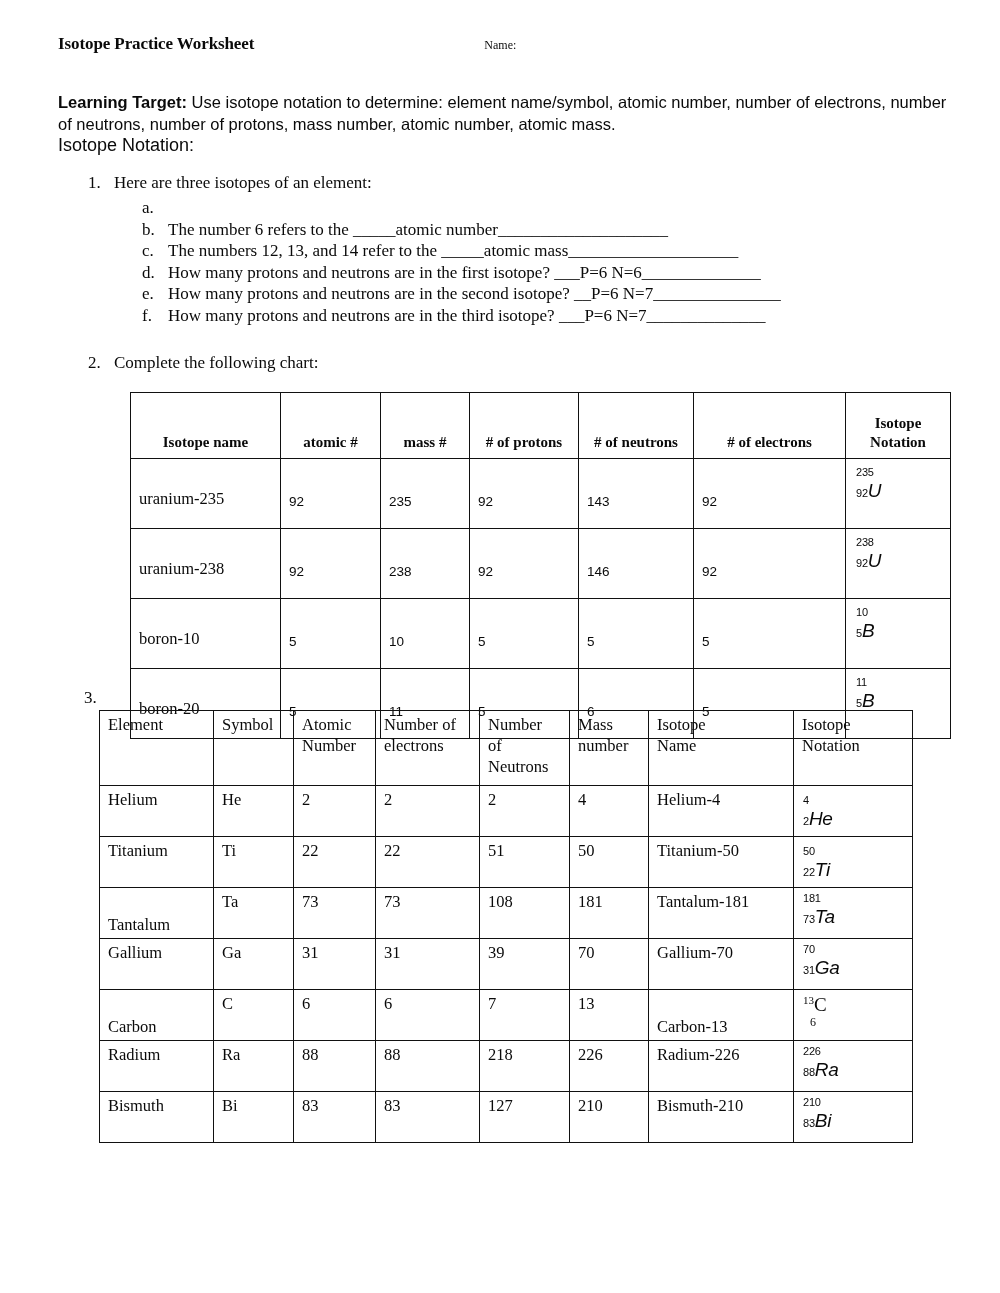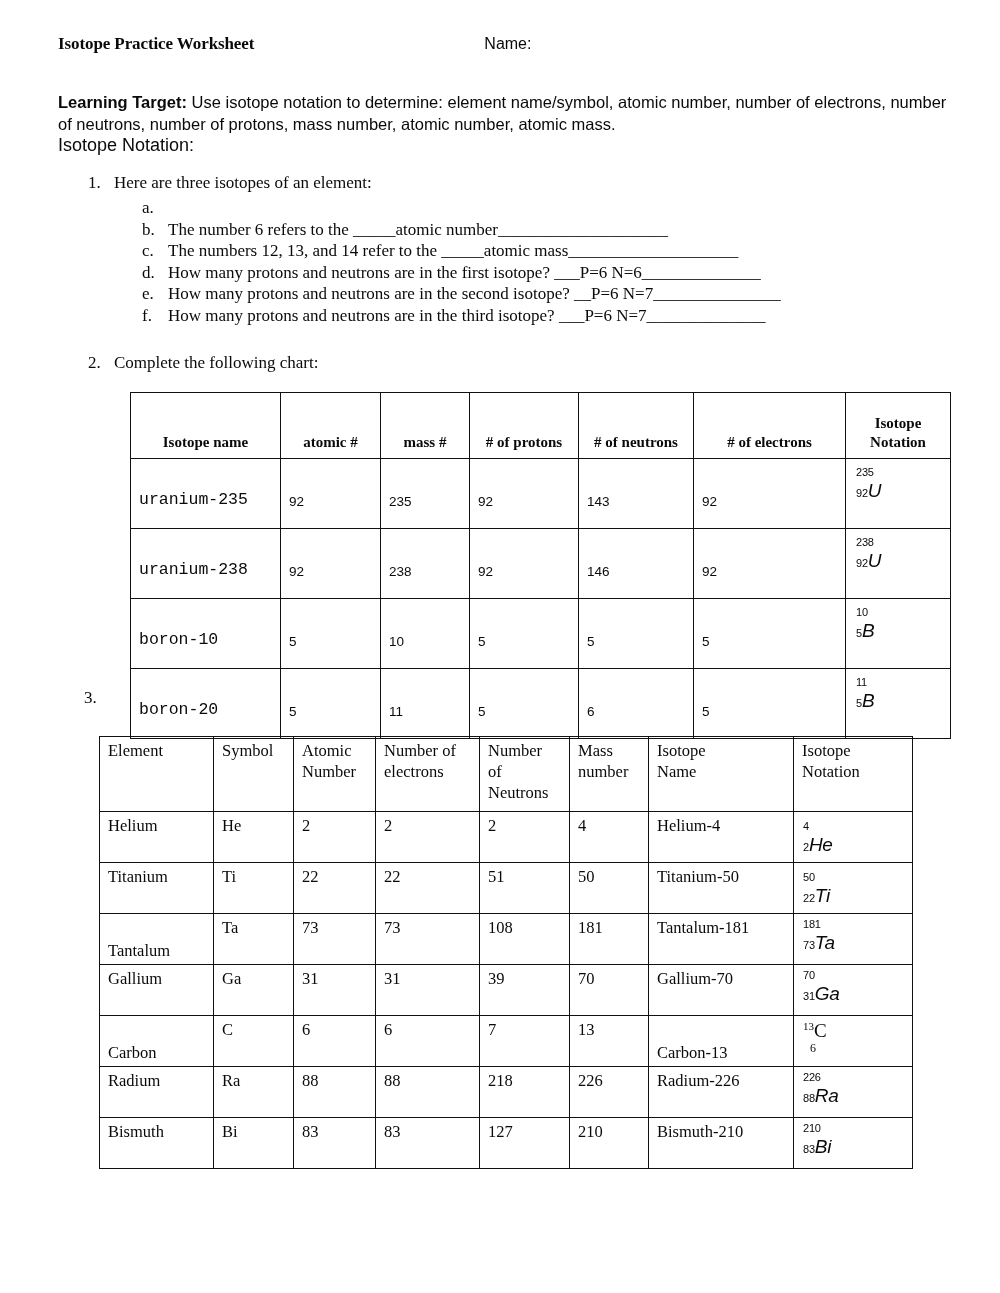--- a/index.html
+++ b/index.html
@@ -31,22 +31,22 @@
     display: flex;
     align-items: baseline;
   }
   .doc-title {
     font-family: "Liberation Serif", serif;
     font-weight: bold;
     font-size: 17px;
     letter-spacing: -0.1px;
   }
   .name-label {
-    font-family: Liberation Sans, sans-serif;
-    font-size: 16px;
+    font-family: Liberation Serif, serif;
+    font-size: 12px;
     margin-left: 230px;
   }
 
   
   .learning-block {
     position: absolute;
     left: 58px;
     top: 80px;
     width: 890px;
     font-family: "Liberation Sans", sans-serif;
@@ -151,21 +151,21 @@
   }
   .tbl2 thead th.h-notation {
     line-height: 19px;
     padding-bottom: 6px;
   }
   .tbl2 tbody td {
     height: 50px;
     padding-bottom: 19px;
   }
   .tbl2 td.c-name {
-    font-family: Liberation Mono, monospace;
+    font-family: Liberation Serif, serif;
     font-size: 16.5px;
     text-align: left;
   }
   .tbl2 td.c-num {
     font-family: "Liberation Sans", sans-serif;
     font-size: 13.5px;
     text-align: left;
   }
   .tbl2 td.c-notation {
     vertical-align: middle;
@@ -224,21 +224,21 @@
     position: absolute;
     left: 84px;
     top: 688px;
     font-size: 17px;
   }
 
   
   .tbl3 {
     position: absolute;
     left: 99px;
-    top: 736px;
+    top: 710px;
     width: 813px;
     border: 1.5px solid #111;
     padding-left: 40px;
   }
   .tbl3 td, .tbl3 th {
     border: 1px solid #111;
     padding: 3px 7px 3px 8px;
     font-family: "Liberation Serif", serif;
     font-size: 16.5px;
     vertical-align: top;

